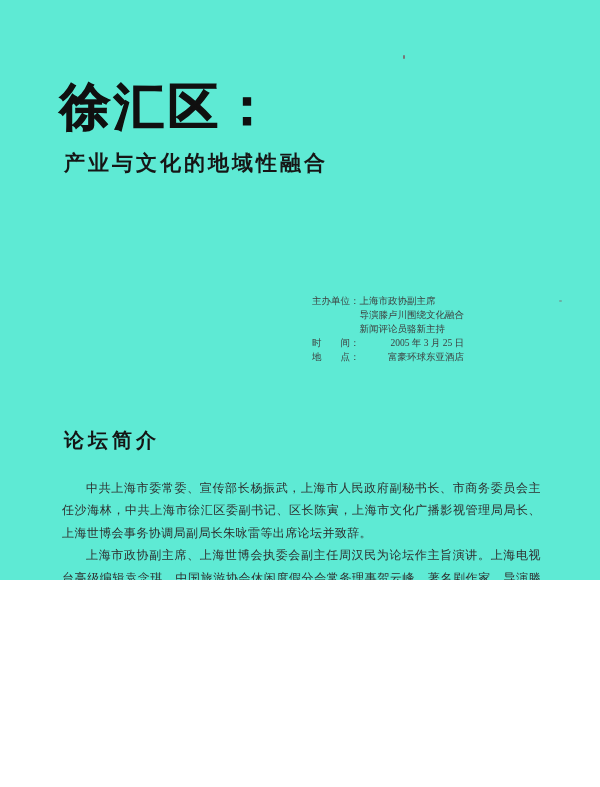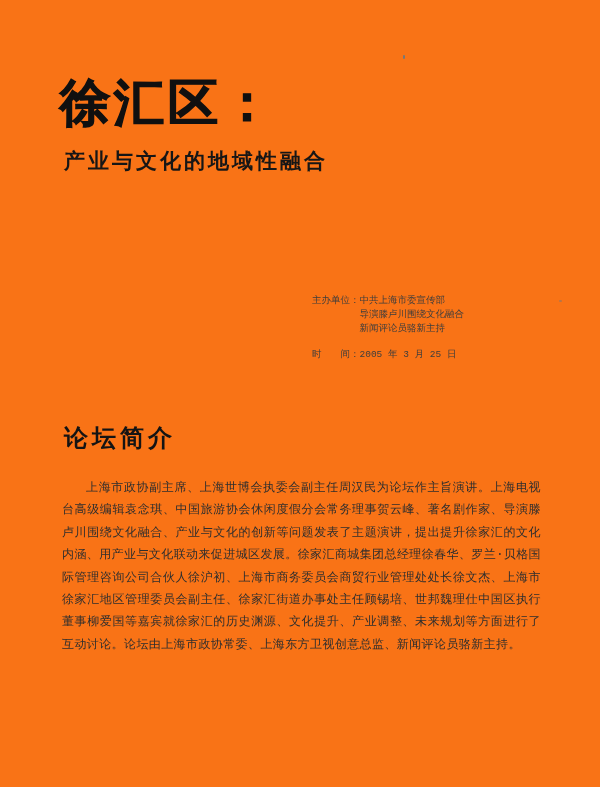--- a/index.html
+++ b/index.html
@@ -3,24 +3,24 @@
 <meta charset="utf-8">
 <style>
   html, body {
     margin: 0;
     padding: 0;
     background: #ffffff;
   }
   .page {
     position: relative;
     width: 600px;
-    height: 787px;
-    background: #f97316;
+    height: 580px;
+    background: #5eead4;
     overflow: hidden;
-    font-family: Liberation Mono, monospace;
+    font-family: Liberation Serif, serif;
     color: #262626;
   }
   .speck {
     position: absolute;
     background: #777;
     border-radius: 1px;
   }
   .speck-1 { left: 403px; top: 55px; width: 2px; height: 4px; }
   .speck-2 { left: 559px; top: 300px; width: 3px; height: 2px; opacity: .5; }
 
@@ -54,31 +54,31 @@
 
   .meta {
     position: absolute;
     left: 312px;
     top: 294px;
     font-size: 9.5px;
     line-height: 14px;
     color: #3d3d3d;
     filter: blur(0.25px);
   }
-  .meta-row { display: flex; }
+  .meta-row { display: flex; justify-content: space-between; }
   .meta-label { white-space: pre; flex: none; }
   .meta-values div { white-space: nowrap; }
-  .meta-row + .meta-row { margin-top: 12px; }
+  .meta-row + .meta-row { margin-top: 0; }
 
   .section-heading {
     position: absolute;
     left: 64px;
     top: 424px;
     margin: 0;
-    font-size: 24px;
+    font-size: 20px;
     line-height: 32px;
     font-weight: 700;
     letter-spacing: 4px;
     color: #141414;
     filter: blur(0.2px);
     white-space: nowrap;
   }
 
   .body-text {
     position: absolute;
@@ -106,31 +106,36 @@
   <div class="speck speck-2"></div>
 
   <h1 class="title">徐汇区：</h1>
 
   <h2 class="subtitle">产业与文化的地域性融合</h2>
 
   <div class="meta">
     <div class="meta-row">
       <span class="meta-label">主办单位：</span>
       <div class="meta-values">
-        <div>中共上海市委宣传部</div>
+        <div>上海市政协副主席</div>
         <div>导演滕卢川围绕文化融合</div>
         <div>新闻评论员骆新主持</div>
       </div>
     </div>
     <div class="meta-row">
       <span class="meta-label">时　　间：</span>
       <span>2005 年 3 月 25 日</span>
     </div>
+    <div class="meta-row">
+      <span class="meta-label">地　　点：</span>
+      <span>富豪环球东亚酒店</span>
+    </div>
   </div>
 
   <h3 class="section-heading">论坛简介</h3>
 
   <div class="body-text">
+    <p>中共上海市委常委、宣传部长杨振武，上海市人民政府副秘书长、市商务委员会主任沙海林，中共上海市徐汇区委副书记、区长陈寅，上海市文化广播影视管理局局长、上海世博会事务协调局副局长朱咏雷等出席论坛并致辞。</p>
     <p>上海市政协副主席、上海世博会执委会副主任周汉民为论坛作主旨演讲。上海电视台高级编辑袁念琪、中国旅游协会休闲度假分会常务理事贺云峰、著名剧作家、导演滕卢川围绕文化融合、产业与文化的创新等问题发表了主题演讲，提出提升徐家汇的文化内涵、用产业与文化联动来促进城区发展。徐家汇商城集团总经理徐春华、罗兰·贝格国际管理咨询公司合伙人徐沪初、上海市商务委员会商贸行业管理处处长徐文杰、上海市徐家汇地区管理委员会副主任、徐家汇街道办事处主任顾锡培、世邦魏理仕中国区执行董事柳爱国等嘉宾就徐家汇的历史渊源、文化提升、产业调整、未来规划等方面进行了互动讨论。论坛由上海市政协常委、上海东方卫视创意总监、新闻评论员骆新主持。</p>
 
   </div>
 
 </div>
 
 </body></html>

